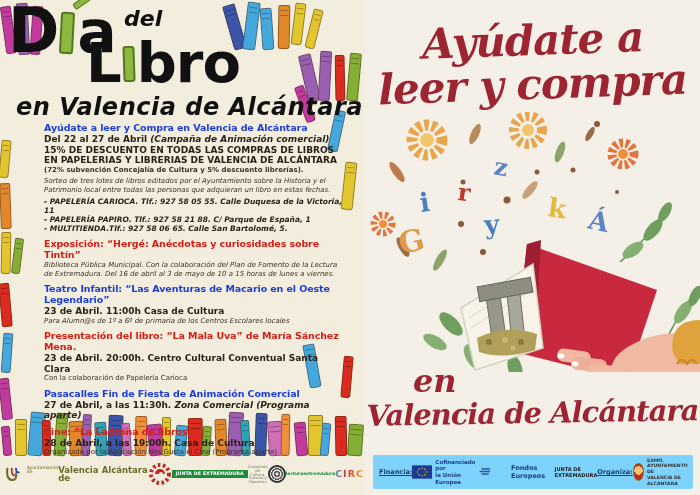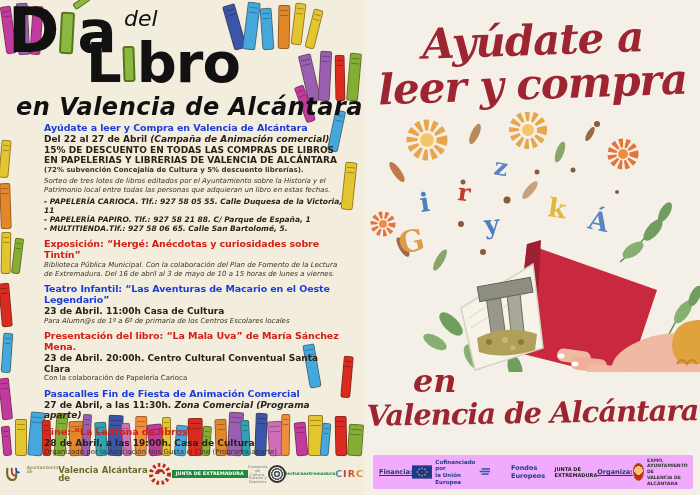--- a/index.html
+++ b/index.html
@@ -16,21 +16,21 @@
 
   .title-area { position:absolute; left:6px; top:0; width:360px; color:#111; }
   .t1 { position:absolute; left:2px; top:-6px; font-size:62px; font-weight:bold; letter-spacing:-2px; }
   .t1 .a { font-size:58px; }
   .bi { display:inline-block; width:14px; height:42px; background:#8cb841; border:2px solid #55771f;
         border-radius:3px; margin:0 3px; transform:rotate(3deg); position:relative; top:2px; }
   .bi::before { content:''; position:absolute; top:-16px; left:9px; width:16px; height:5px;
         background:#8cb841; border:1px solid #55771f; border-radius:2px; transform:rotate(-38deg); }
   .bi2 { display:inline-block; width:12px; height:36px; background:#8cb841; border:2px solid #55771f;
         border-radius:3px; margin:0 2px; position:relative; top:0px; transform:rotate(-2deg); }
-  .del { position:absolute; left:118px; top:6px; font-size:22px; font-style:italic; font-weight:normal; letter-spacing:0; }
+  .del { position:absolute; left:118px; top:6px; font-size:22px; font-style:italic; font-weight:bold; letter-spacing:0; }
   .t2 { position:absolute; left:80px; top:30px; font-size:56px; font-weight:bold; letter-spacing:-1px; }
   .subtitle { position:absolute; left:10px; top:93px; font-size:24px; font-weight:bold; font-style:italic; letter-spacing:.5px; }
 
   .sections { position:absolute; left:44px; top:122px; width:300px; }
   .sections section { margin-bottom:5px; }
   .sections h3 { font-size:9.5px; font-weight:bold; letter-spacing:-.1px; margin-bottom:1px; }
   .hb { color:#1c3ed8; } .hr { color:#d32017; }
   .b  { font-size:9px; font-weight:bold; color:#2a2218; line-height:10.5px; }
   .it { font-style:italic; }
   .s  { font-size:7px; color:#3a3226; line-height:8.5px; }
@@ -61,21 +61,21 @@
   .script { font-family:"DejaVu Serif", serif; font-style:italic; font-weight:bold;
     color:#9d2531; text-align:center; letter-spacing:-1px; }
   .l1 { position:absolute; top:16px; left:0; width:335px; font-size:42px; transform:rotate(-2deg); }
   .l2 { position:absolute; top:60px; left:0; width:335px; font-size:42px; transform:rotate(-2deg); }
   .loc-en { position:absolute; top:362px; left:48px; font-family:"DejaVu Serif", serif; font-style:italic;
     font-weight:bold; color:#9d2531; font-size:32px; }
   .loc-main { position:absolute; top:396px; left:0; width:335px; text-align:center;
     font-family:"DejaVu Serif", serif; font-style:italic; font-weight:bold; color:#9d2531;
     font-size:29px; letter-spacing:-1px; transform:rotate(-1deg); }
 
-  .foot { position:absolute; left:8px; bottom:6px; width:320px; height:34px; background:#f0abfc;
+  .foot { position:absolute; left:8px; bottom:6px; width:320px; height:34px; background:#7dd3fc;
     border-radius:2px; display:flex; align-items:center; justify-content:space-around; padding:0 6px; }
   .f-label { font-size:6.5px; color:#1a3a6b; font-weight:bold; text-decoration:underline; }
   .eu { display:flex; align-items:center; gap:3px; }
   .eu-txt { font-size:5.5px; color:#1e3a8c; line-height:1.2; font-weight:bold; }
   .fondos { display:flex; align-items:center; gap:20px; font-size:6.5px; color:#1e3a8c; font-weight:bold; }
   .junta2 { display:flex; align-items:center; gap:3px; }
   .sq { width:6px; height:6px; } .sq.g{background:#1d8a3c;} .sq.k{background:#111;}
   .junta2-txt { font-size:5px; color:#222; line-height:1.2; font-weight:bold; }
   .org { display:flex; align-items:center; gap:3px; }
   .shield { width:16px; height:18px; border-radius:50% 50% 50% 50%/45% 45% 55% 55%;

